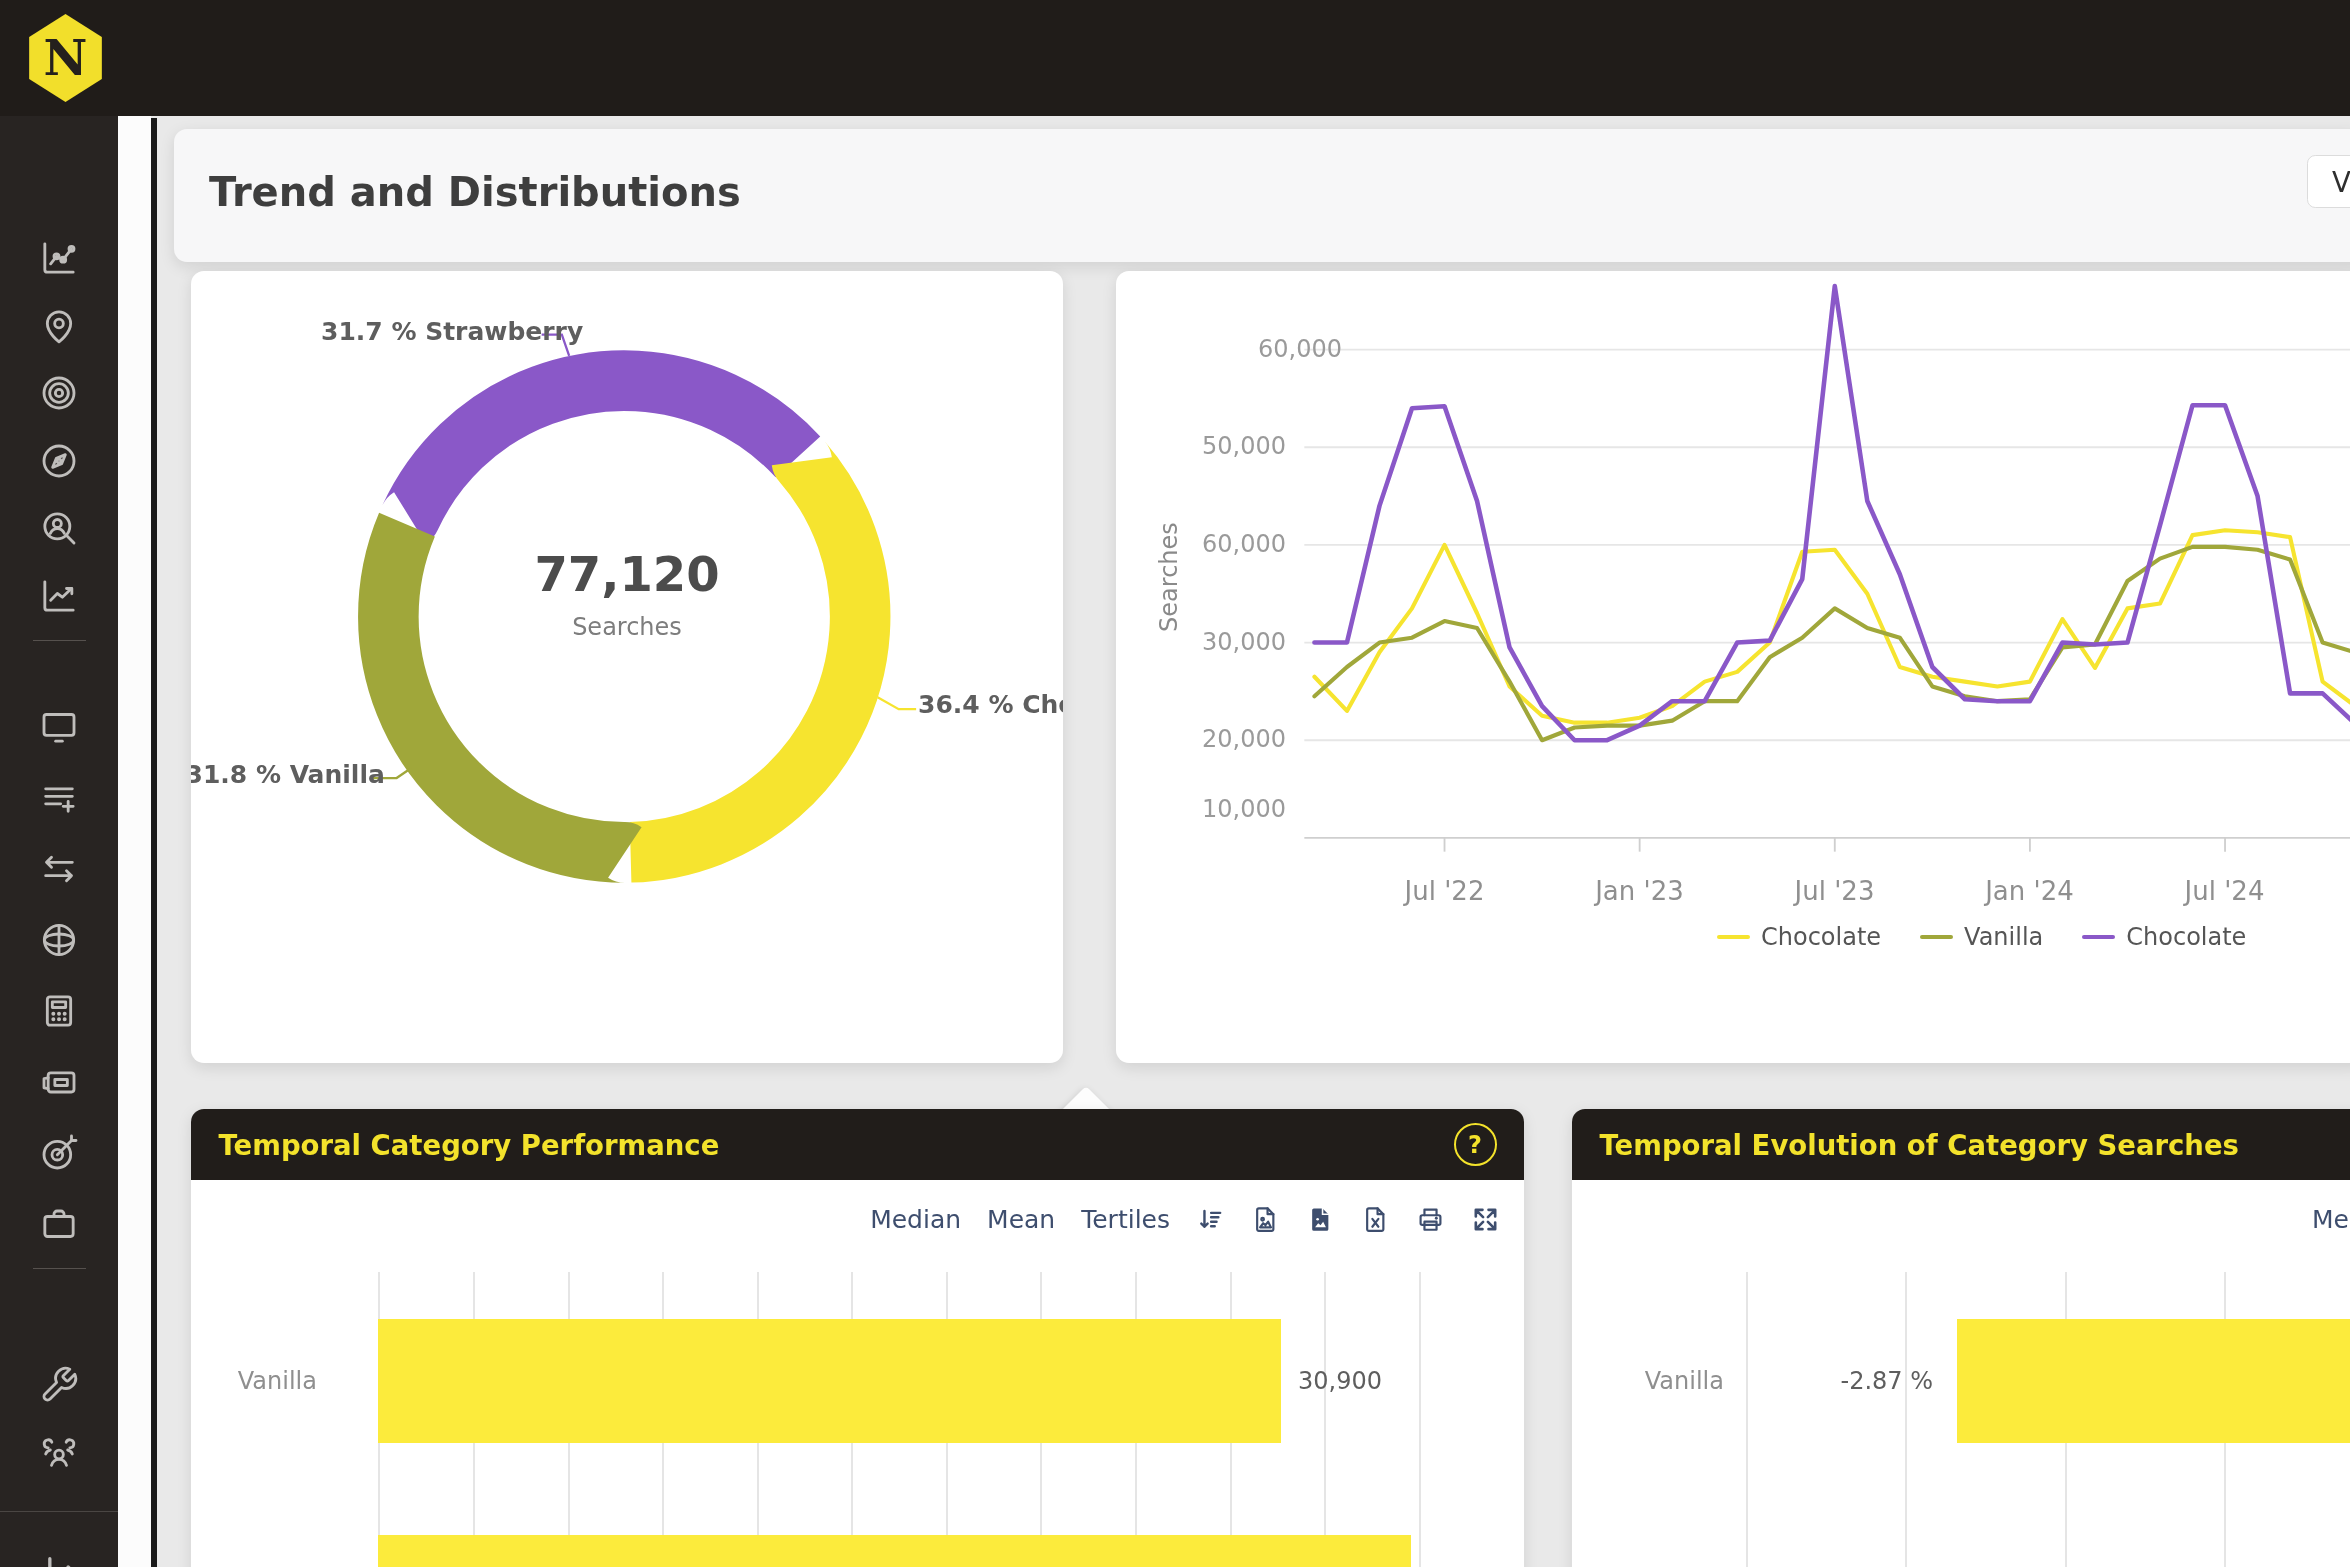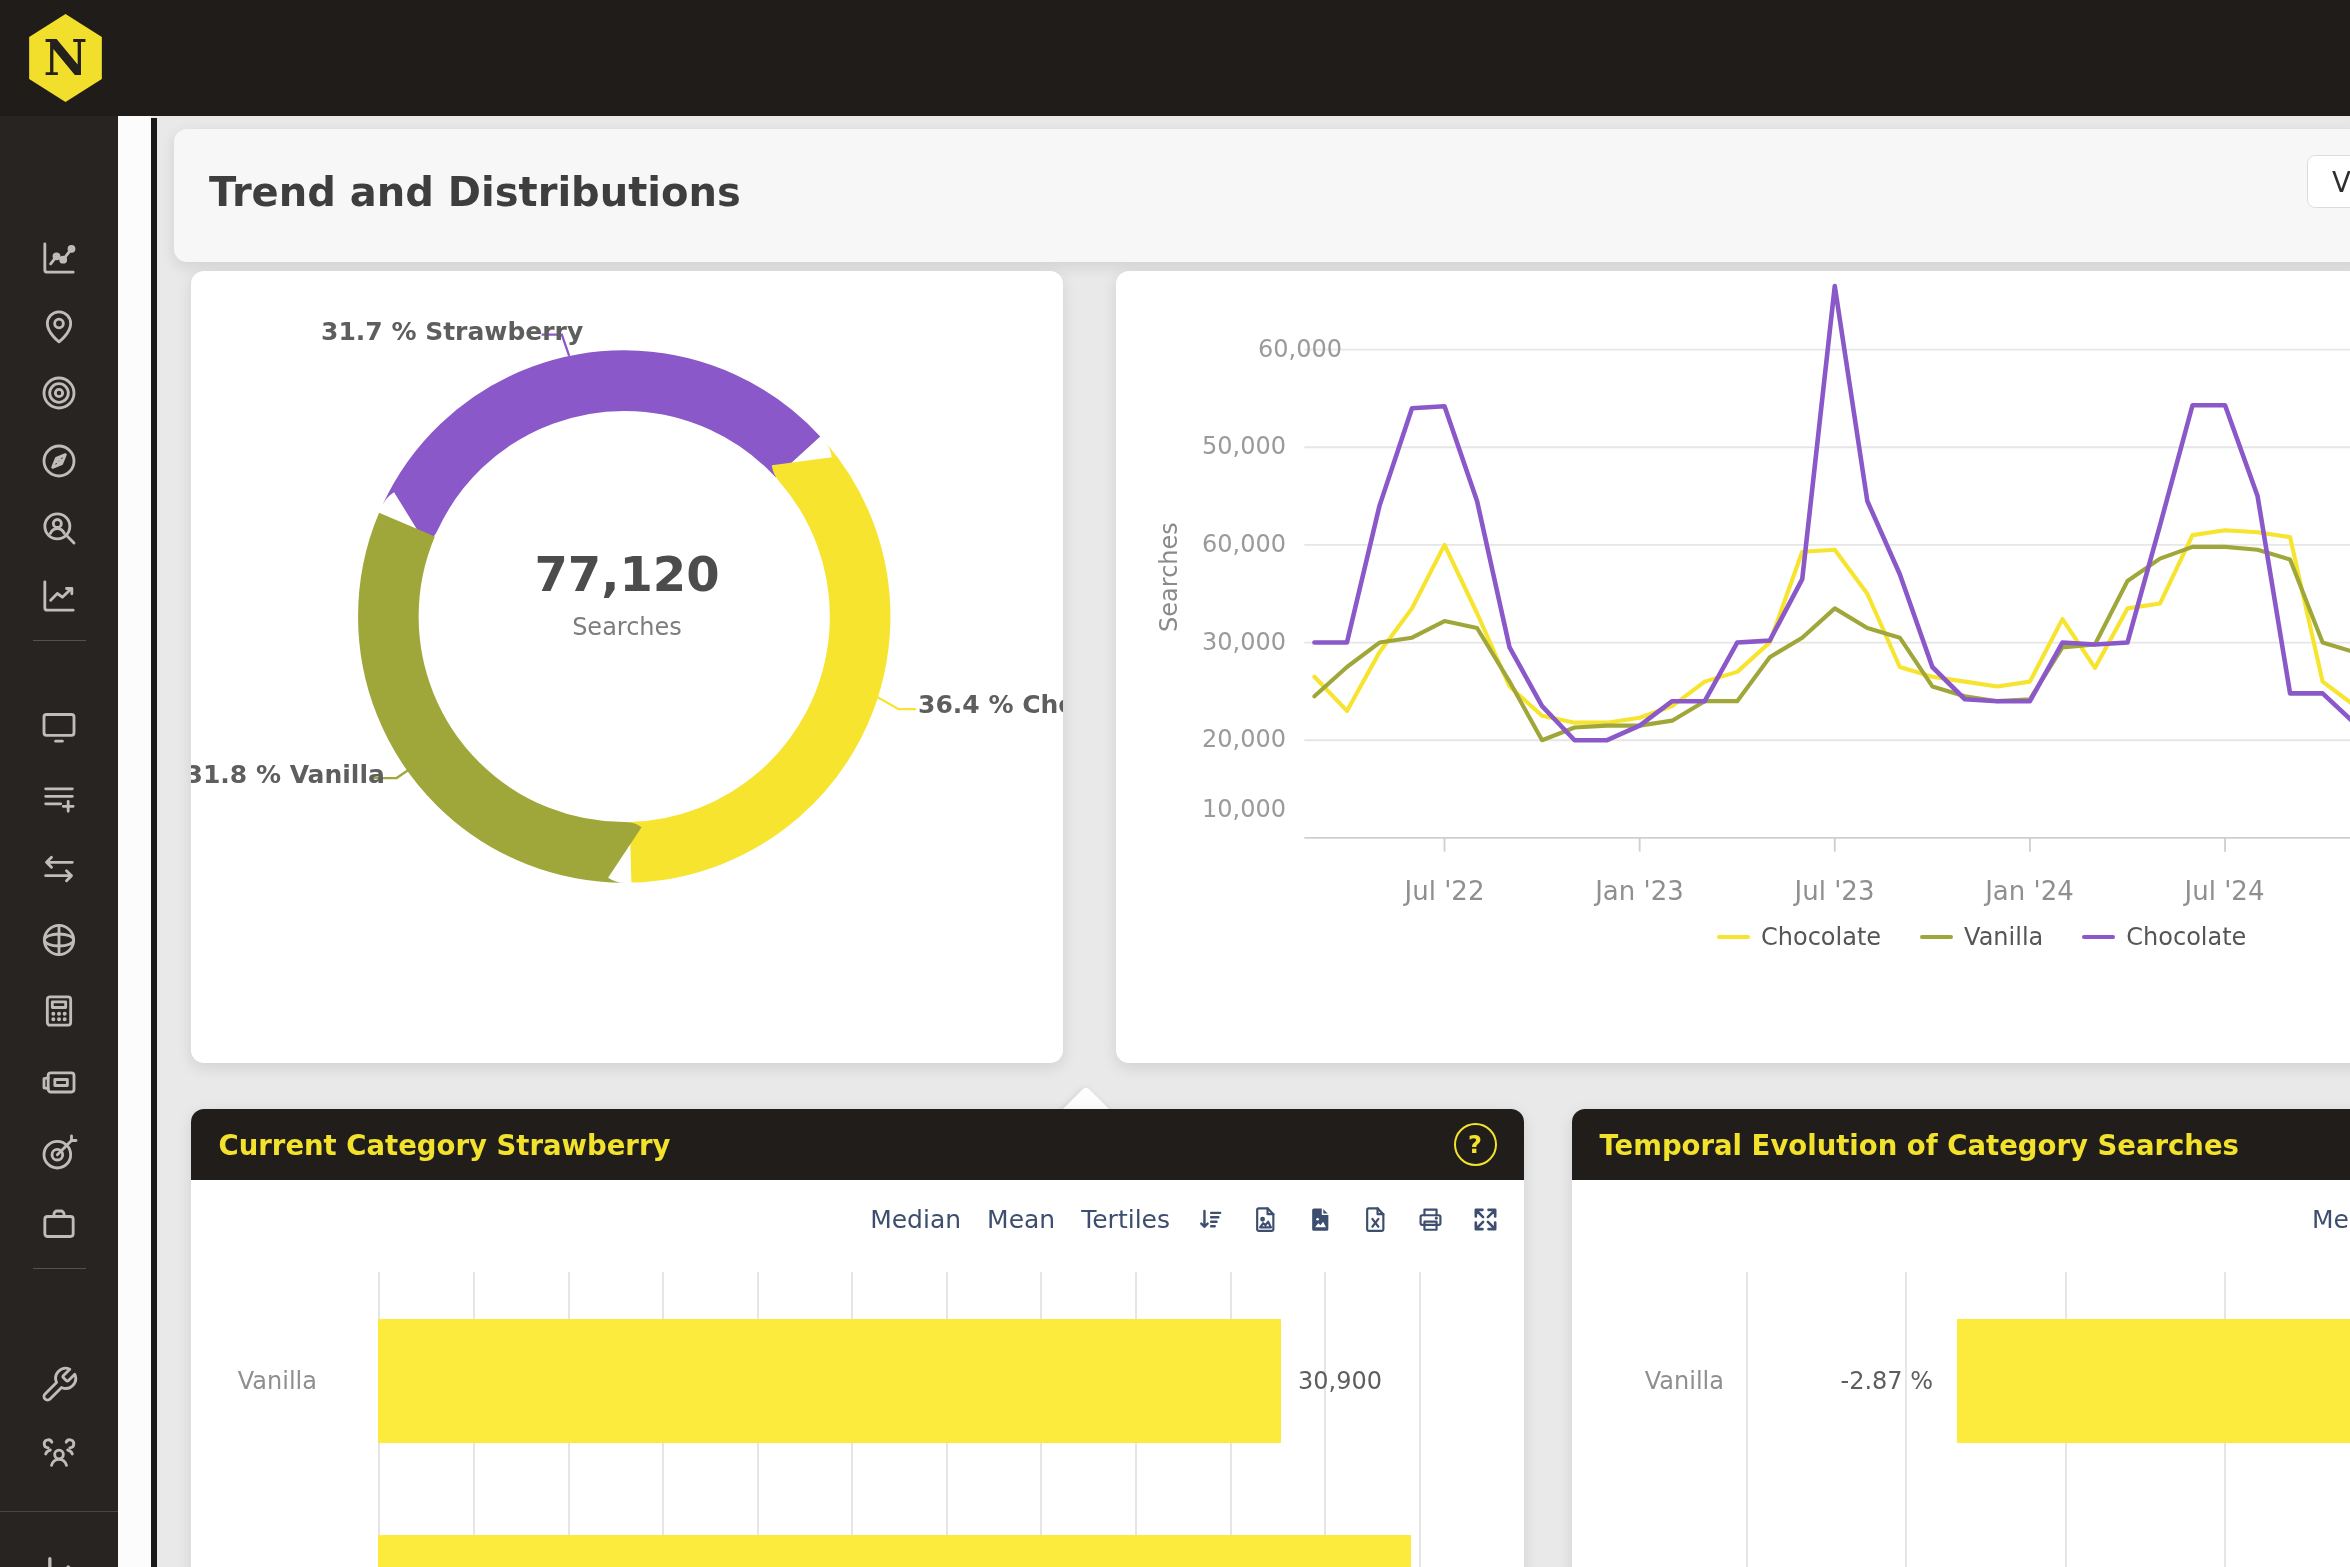--- a/index.html
+++ b/index.html
@@ -246,21 +246,21 @@
       </div>
       <div class="leg-item" style="">
         <div class="leg-dash" style="background: rgb(138, 88, 200);"></div>
         <div class="leg-label" style="">Chocolate</div>
       </div>
     </div>
   </section>
 
 <section class="card" id="perf-card">
   <div class="panel-head">
-    <div class="panel-title">Current Category Strawberry</div>
+    <div class="panel-title">Temporal Category Performance</div>
     <div class="qmark">?</div>
   </div>
   <div class="tools" id="perf-tools" style="right:24px">
       <span class="tool-link">Median</span>
       <span class="tool-link">Mean</span>
       <span class="tool-link">Tertiles</span>
       <div class="tool-icon"><svg viewBox="0 0 24 24" fill="none" stroke="currentColor" stroke-width="2" stroke-linecap="round" stroke-linejoin="round">
           <path d="M7 5v13M7 18l-2.6-2.6M7 18l2.6-2.6"></path>
           <path d="M12.5 6.5H20M12.5 10.2h6M12.5 13.9h4.5M12.5 17.6h3"></path>
         </svg></div>

